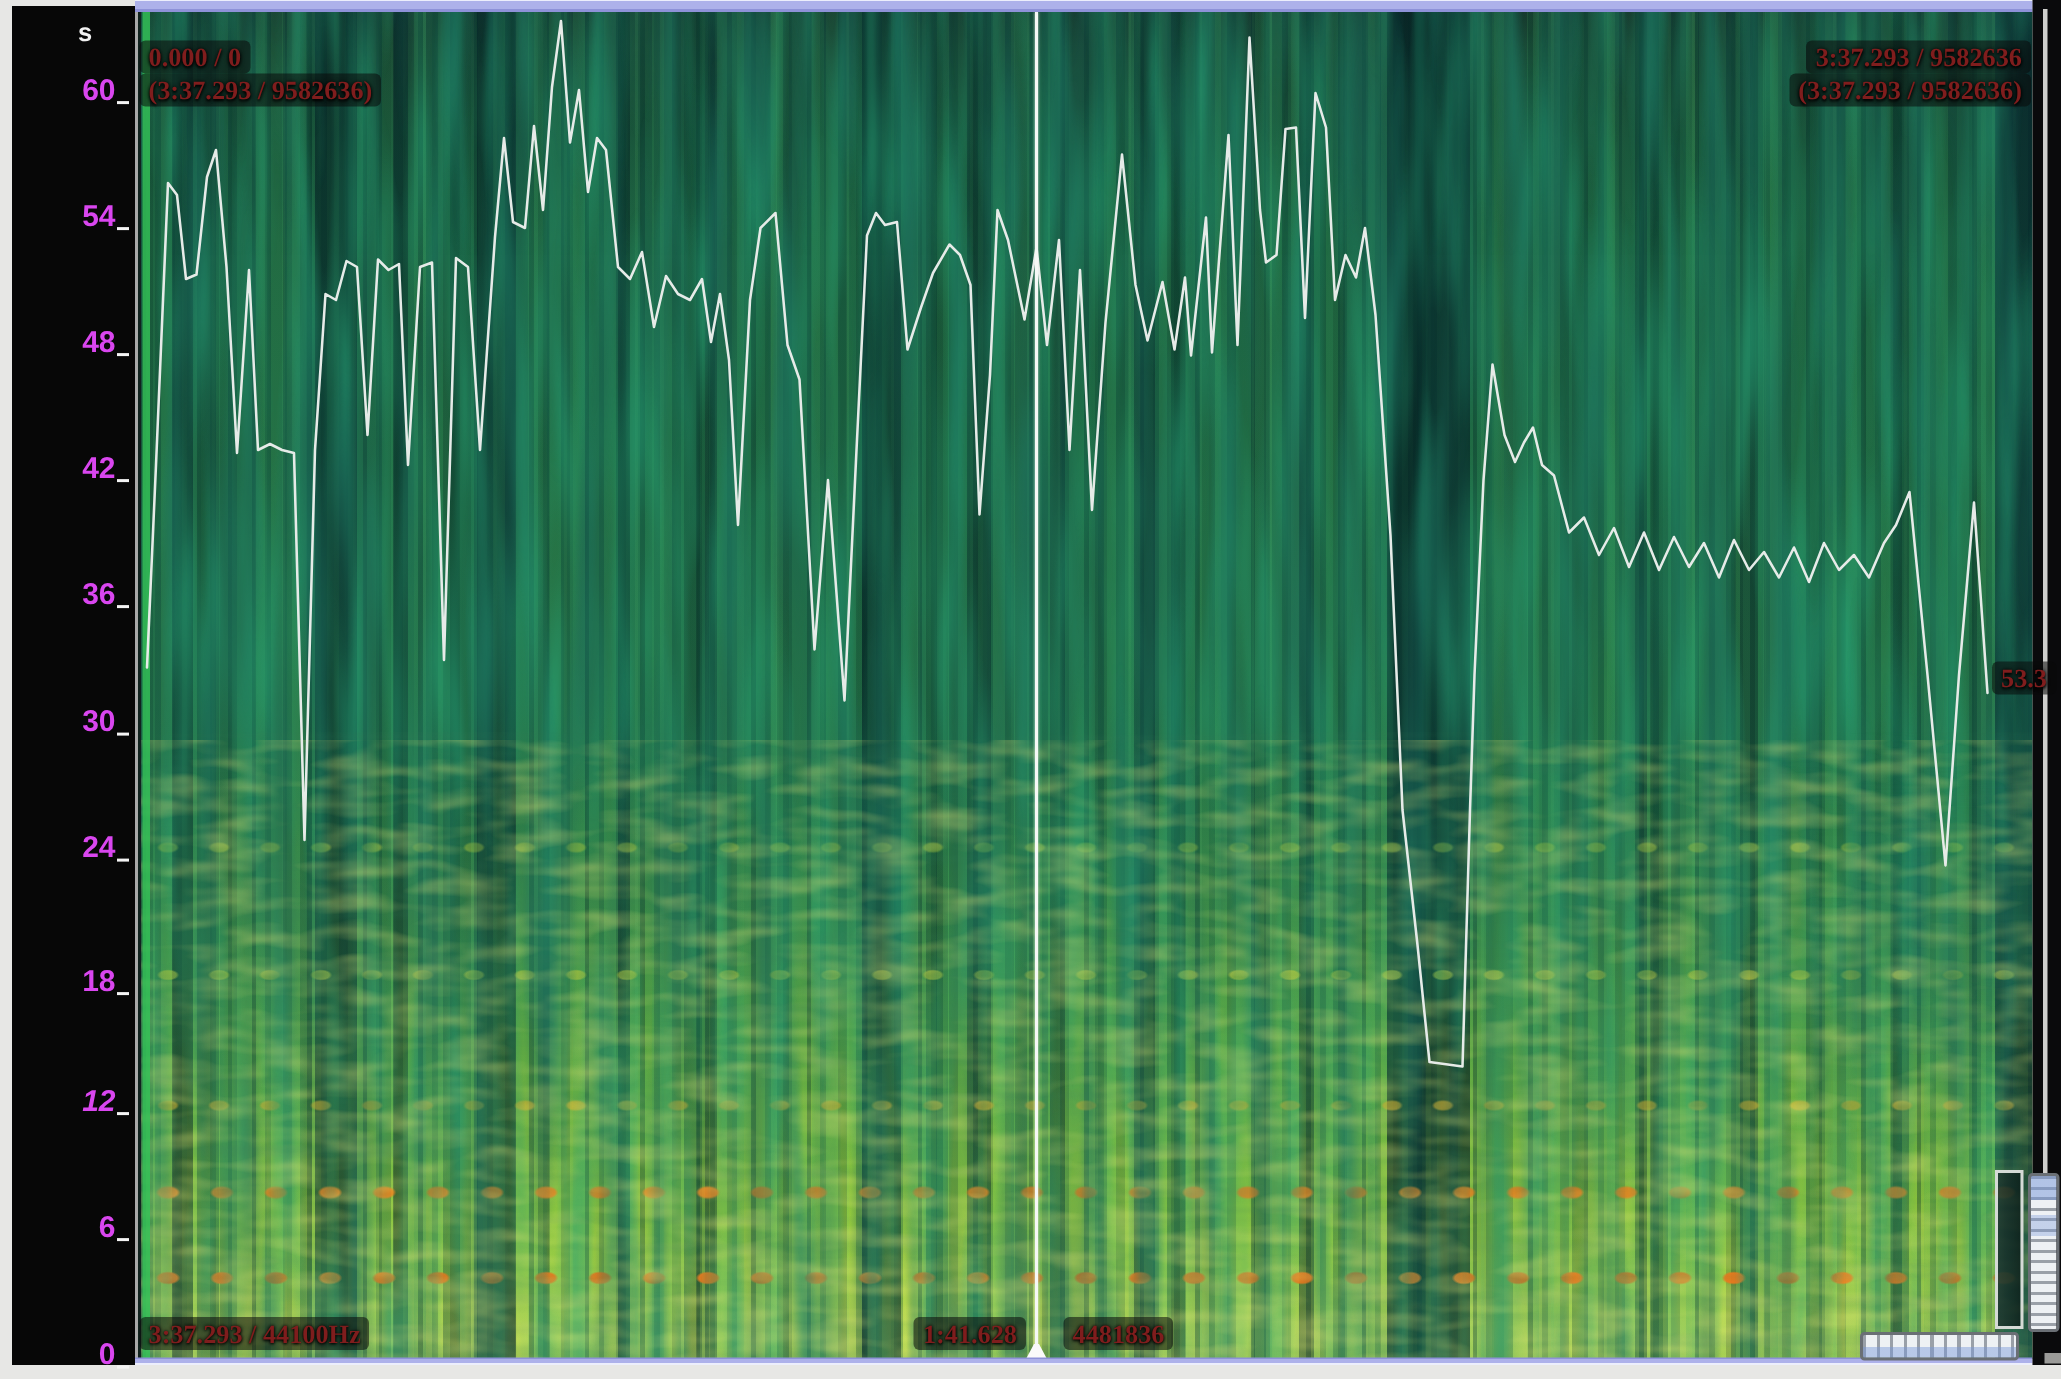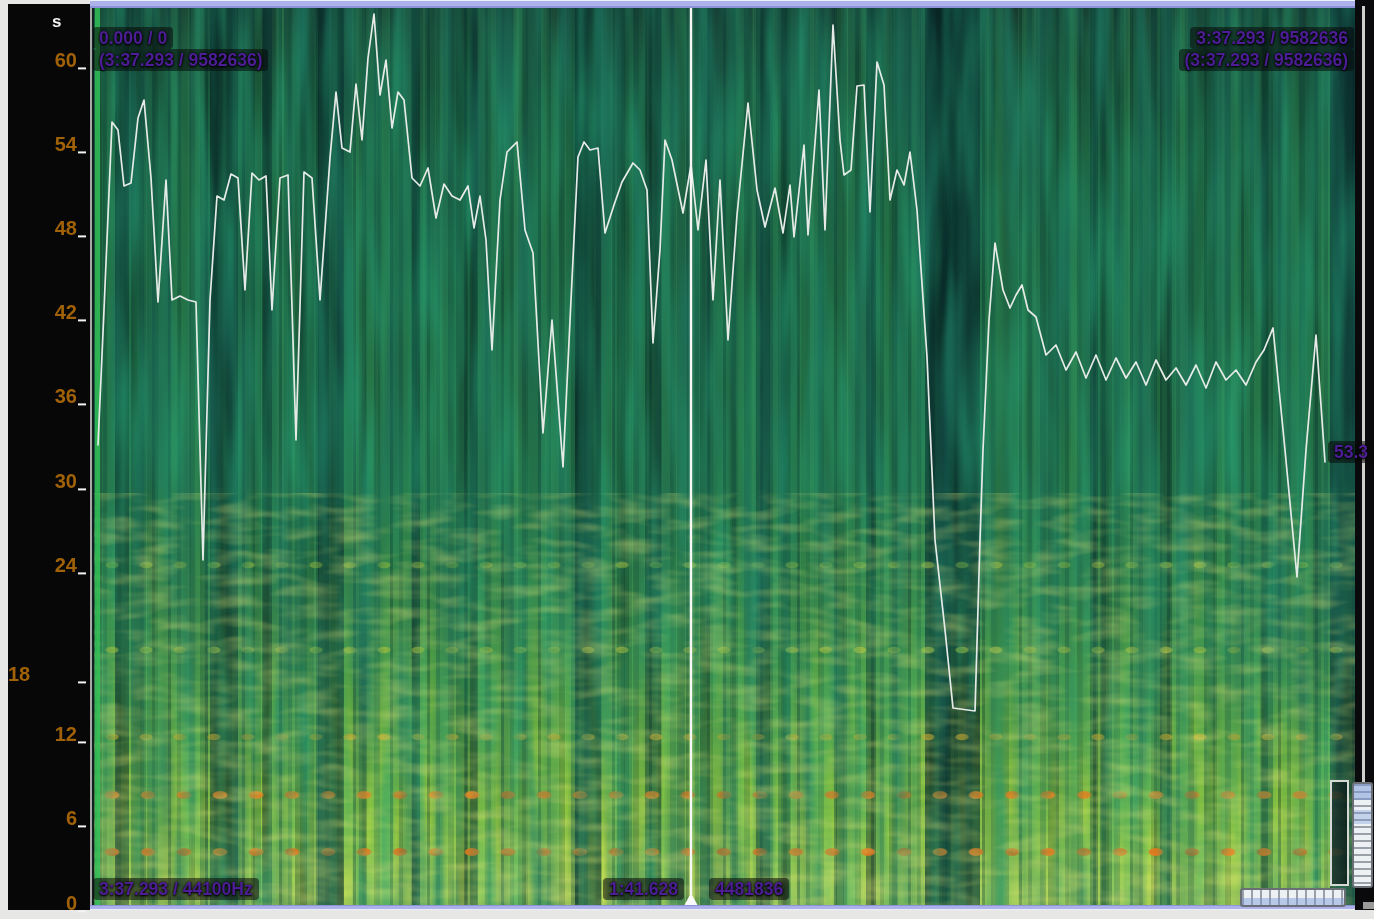--- a/index.html
+++ b/index.html
@@ -3,21 +3,21 @@
 <meta charset="utf-8">
 <style>
   html,body{margin:0;padding:0;}
   body{background:#e7e7e5;font-family:"Liberation Sans",sans-serif;}
   #stage{position:relative;width:1374px;height:919px;background:#e7e7e5;overflow:hidden;}
 
   
   #y-axis{position:absolute;left:8px;top:4px;width:84px;height:906px;background:#070707;}
   .axis-unit{position:absolute;left:44px;top:8px;color:#f2f2f2;font-size:17px;font-weight:700;}
   .tick{position:absolute;left:0;width:78px;display:flex;justify-content:flex-end;align-items:flex-end;transform:translateY(-58%);}
-  .tick-label{color:#a16207;font-size:20px;font-weight:700;line-height:1;}
+  .tick-label{color:#d946ef;font-size:20px;font-weight:700;line-height:1;}
   .tick-dash{display:inline-block;width:8px;height:2px;background:#f4f4f4;margin-left:1px;margin-bottom:1px;}
 
   
   #splitter-light{position:absolute;left:90px;top:0;width:2px;height:910px;background:#a8a8a8;}
   #splitter-dark{position:absolute;left:92px;top:0;width:2px;height:910px;background:#10221e;}
 
   
   #top-border{position:absolute;left:90px;top:0;width:1265px;height:8px;
     background:linear-gradient(180deg,#eceefc 0 1px,#adb1ea 1px 6px,#8e92d8 6px 8px);}
   #bottom-border{position:absolute;left:90px;top:905px;width:1265px;height:5px;
@@ -79,22 +79,22 @@
   #trace-svg{position:absolute;left:0;top:0;width:1374px;height:919px;pointer-events:none;}
 
   
   #cursor{position:absolute;top:8px;width:2px;height:898px;background:#f6f8f6;box-shadow:0 0 2px rgba(255,255,255,.8);}
   #cursor-top{position:absolute;top:0;width:16px;height:8px;background:#fafafa;
     clip-path:polygon(0 0,100% 0,62% 100%,38% 100%);}
   #cursor-bottom{position:absolute;top:896px;width:14px;height:10px;background:#fafafa;
     clip-path:polygon(38% 0,62% 0,100% 100%,0 100%);}
 
   
-  .overlay{position:absolute;color:#4c1d95;font-size:17.5px;font-weight:700;line-height:22px;
-    text-shadow:0 0 3px #000,0 1px 2px #000;}
+  .overlay{position:absolute;color:#7f1d1d;font-size:17.5px;font-weight:700;line-height:22px;
+    text-shadow:0 0 3px #000,0 1px 2px #000;font-family:Liberation Serif, serif;}
   .overlay .box{display:inline-block;background:rgba(10,10,10,.55);border-radius:4px;padding:0 6px;}
   #ov-top-left{left:93px;top:27px;text-align:left;}
   #ov-top-left .box{display:table;margin-bottom:0px;}
   #ov-top-right{right:20px;top:27px;text-align:right;}
   #ov-top-right .box{display:table;margin-left:auto;}
   #ov-bottom-left{left:93px;top:878px;}
   #ov-cursor-time{right:690px;top:878px;}
   #ov-cursor-frame{left:697px;top:878px;margin-left:12px;}
   #ov-value{left:1328px;top:441px;}
 
@@ -143,25 +143,25 @@
         <span class="tick-dash"></span>
       </div>
       <div class="tick" style="top: 479px;">
         <span class="tick-label">30</span>
         <span class="tick-dash"></span>
       </div>
       <div class="tick" style="top: 563px;">
         <span class="tick-label">24</span>
         <span class="tick-dash"></span>
       </div>
-      <div class="tick" style="top: 672px; justify-content: space-between;">
+      <div class="tick" style="top: 652px;">
         <span class="tick-label">18</span>
         <span class="tick-dash"></span>
       </div>
-      <div class="tick" style="top: 732px;">
+      <div class="tick" style="top: 732px; font-style: italic;">
         <span class="tick-label">12</span>
         <span class="tick-dash"></span>
       </div>
       <div class="tick" style="top: 816px;">
         <span class="tick-label">6</span>
         <span class="tick-dash"></span>
       </div>
       <div class="tick" style="top: 901px;">
         <span class="tick-label">0</span>
         <span class="tick-dash"></span>

